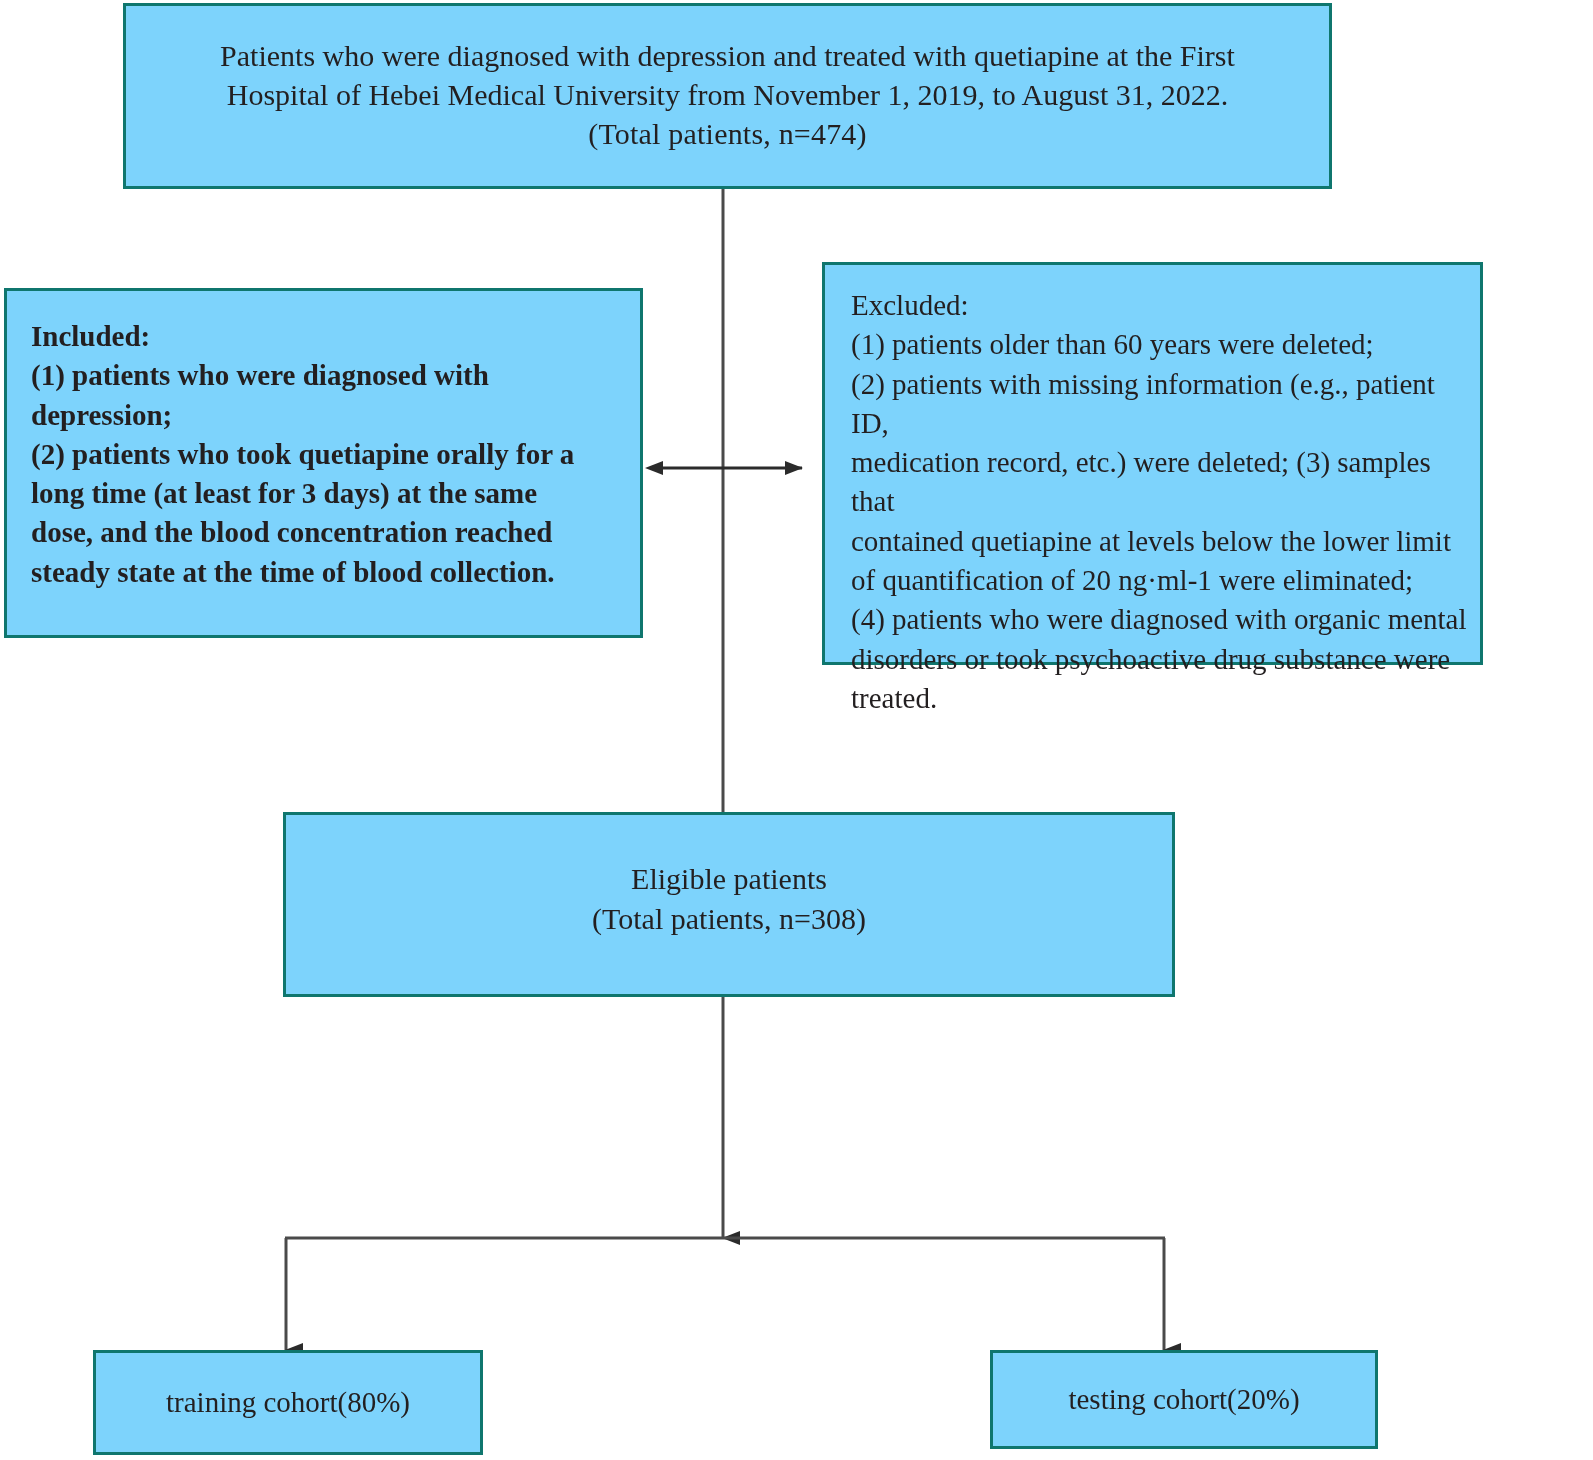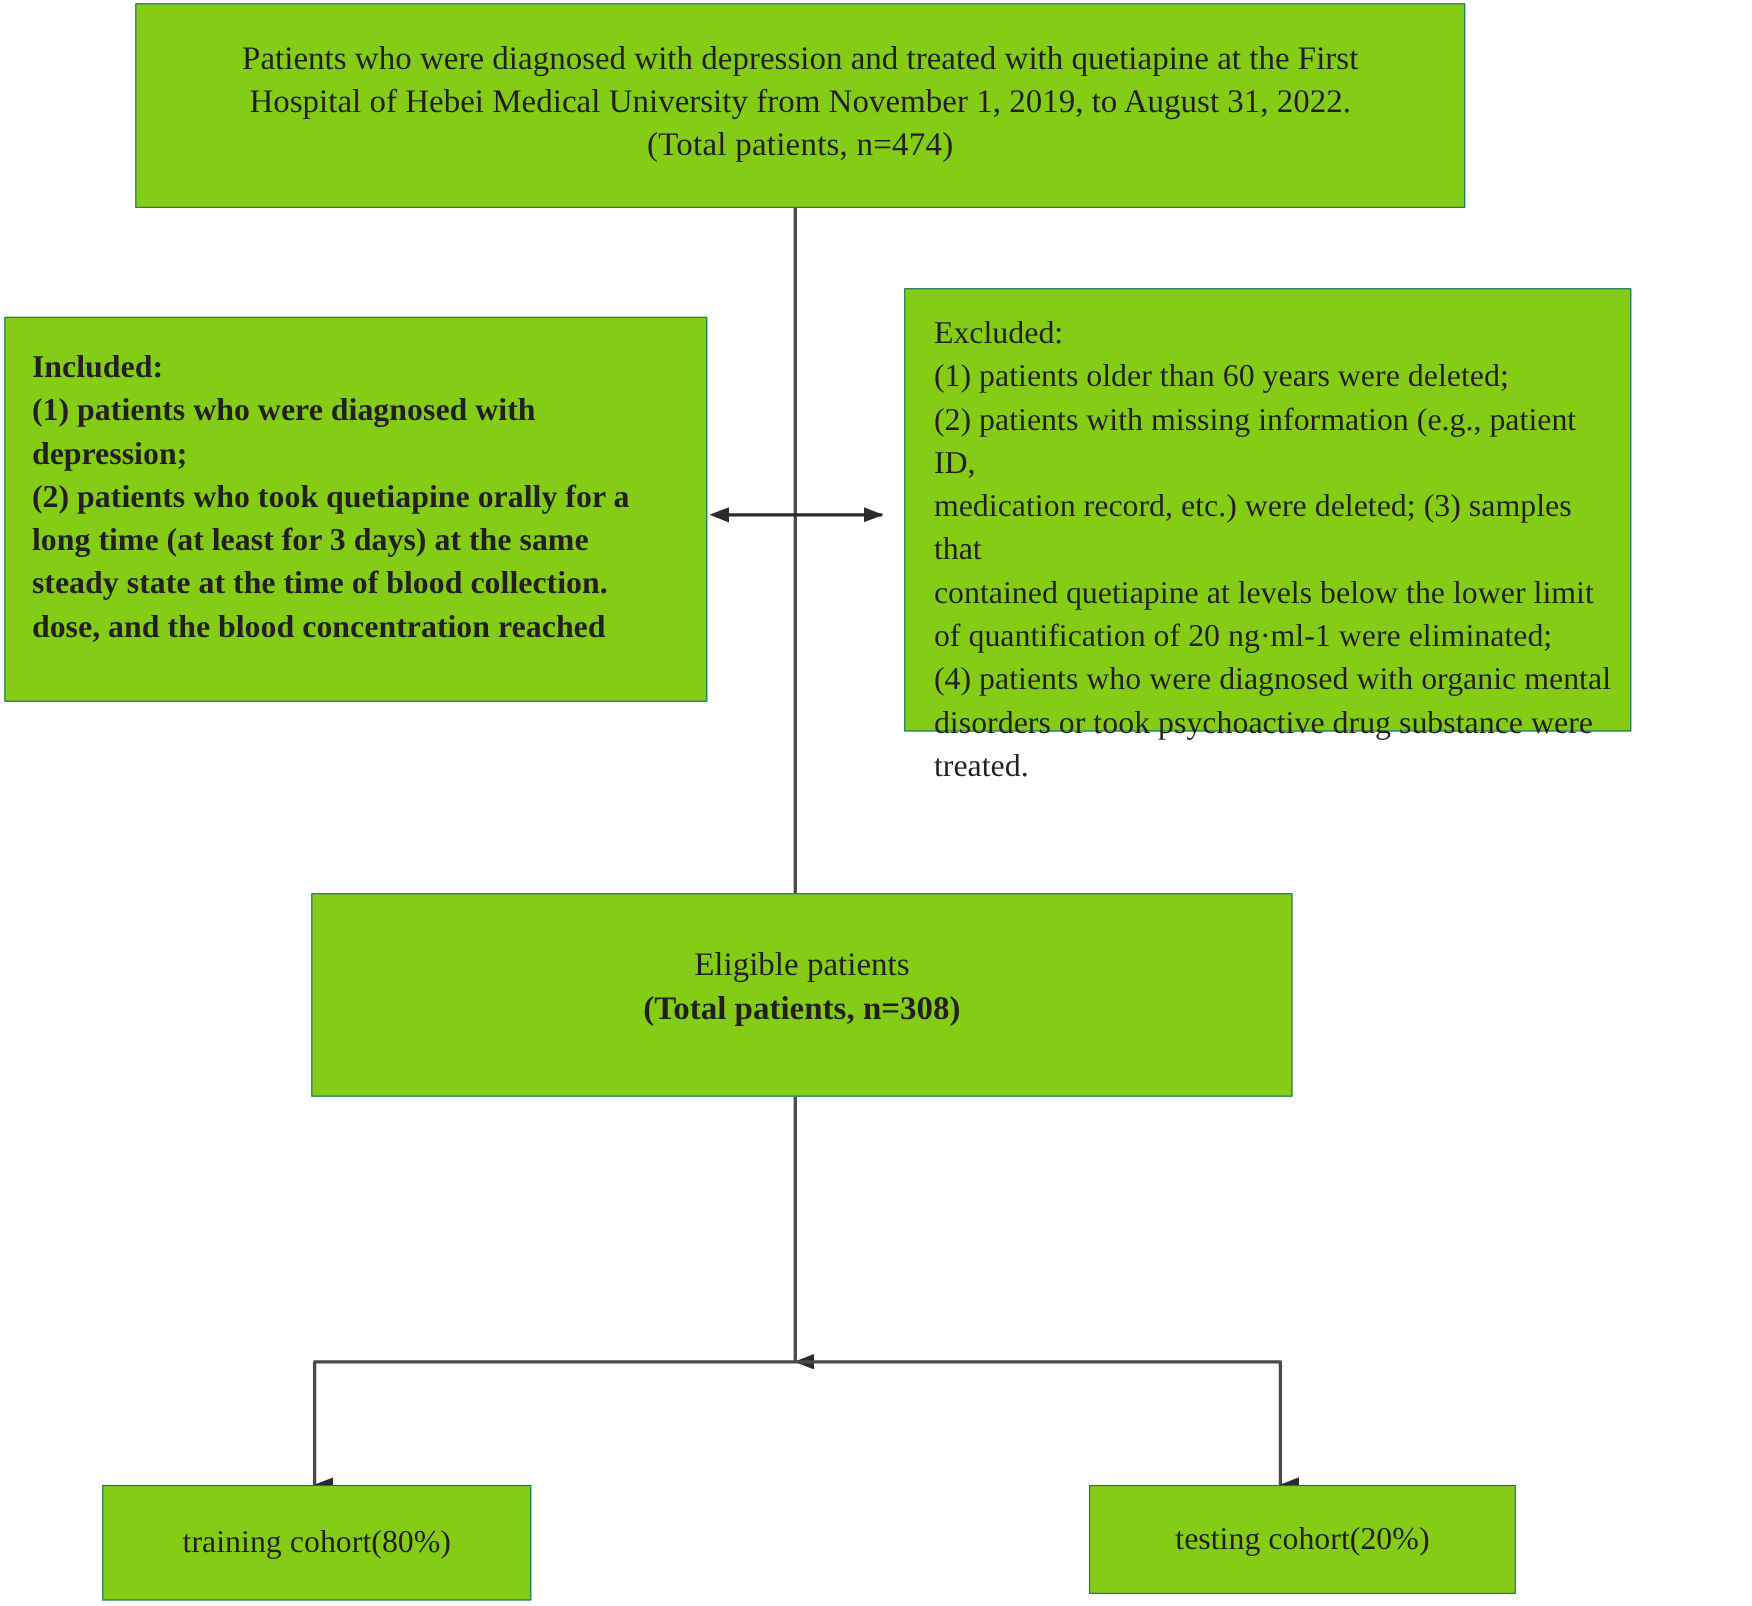--- a/index.html
+++ b/index.html
@@ -14,22 +14,22 @@
   #canvas {
     position: relative;
     width: 1593px;
     height: 1460px;
     background: #ffffff;
     overflow: hidden;
   }
   .node {
     position: absolute;
     box-sizing: border-box;
-    border: 1px solid #0f766e;
-    background: #84cc16;
+    border: 3px solid #0f766e;
+    background: #7dd3fc;
     color: #231f20;
     line-height: 1.30;
   }
   .node .txt {
     display: block;
   }
 
   
   #node-total {
     left: 123px;
@@ -75,21 +75,21 @@
     left: 283px;
     top: 812px;
     width: 892px;
     height: 185px;
     padding: 44px 0 0 0;
     text-align: center;
     font-size: 30px;
     line-height: 1.33;
   }
   #node-eligible .bold {
-    font-weight: bold;
+    font-weight: normal;
   }
 
   
   #node-training {
     left: 93px;
     top: 1350px;
     width: 390px;
     height: 105px;
     text-align: center;
     font-size: 29px;
@@ -169,22 +169,22 @@
     <span class="txt">Hospital of Hebei Medical University from November 1, 2019, to August 31, 2022.</span>
     <span class="txt bold">(Total patients, n=474)</span>
   </div>
 
   <div class="node" id="node-included">
     <span class="txt">Included:</span>
     <span class="txt">(1) patients who were diagnosed with</span>
     <span class="txt">depression;</span>
     <span class="txt">(2) patients who took quetiapine orally for a</span>
     <span class="txt">long time (at least for 3 days) at the same</span>
+    <span class="txt">dose, and the blood concentration reached</span>
     <span class="txt">steady state at the time of blood collection.</span>
-    <span class="txt">dose, and the blood concentration reached</span>
   </div>
 
   <div class="node" id="node-excluded">
     <span class="txt">Excluded:</span>
     <span class="txt">(1) patients older than 60 years were deleted;</span>
     <span class="txt">(2) patients with missing information (e.g., patient ID,</span>
     <span class="txt">medication record, etc.) were deleted; (3) samples that</span>
     <span class="txt">contained quetiapine at levels below the lower limit</span>
     <span class="txt">of quantification of 20 ng·ml-1 were eliminated;</span>
     <span class="txt">(4) patients who were diagnosed with organic mental</span>

